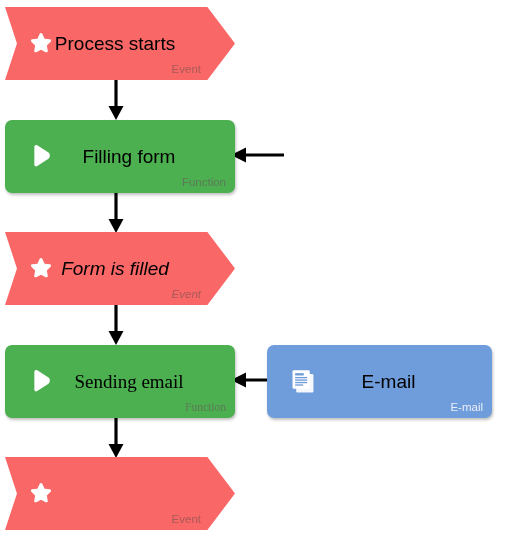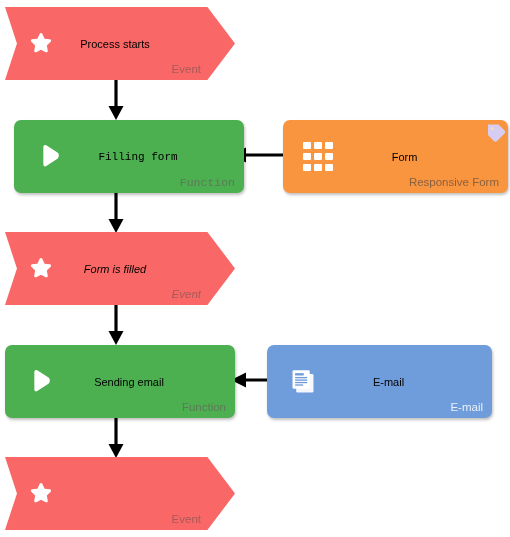--- a/index.html
+++ b/index.html
@@ -48,21 +48,21 @@
   }
   .node-wide { width: 225px; }
 
   
   .title {
     position: absolute;
     left: 0; right: 0;
     top: 50%;
     transform: translateY(-50%);
     text-align: center;
-    font-size: 11px;
+    font-size: 19px;
     color: #000000;
     line-height: 1.1;
     padding-left: 18px;
     box-sizing: border-box;
     pointer-events: none;
   }
   .node-event .title { padding-left: 10px; padding-right: 20px; }
   .subtitle {
     position: absolute;
     bottom: 5px;
@@ -177,66 +177,44 @@
     <div class="shape"></div>
     <span class="icon">
       <svg viewBox="0 0 24 24">
         <path fill="#ffffff" d="M12 2.6c.5 0 .9.3 1.1.7l2 4.1 4.5.6c1 .2 1.4 1.4.7 2.1l-3.3 3.1.8 4.5c.2 1-.9 1.8-1.8 1.3L12 16.9l-4 2.1c-.9.5-2-.3-1.8-1.3l.8-4.5-3.3-3.1c-.7-.7-.3-1.9.7-2.1l4.5-.6 2-4.1c.2-.4.6-.7 1.1-.7z"></path>
       </svg>
     </span>
     <div class="title">Process starts</div>
     <div class="subtitle">Event</div>
   </div>
 
-  <div class="node node-rect node-green" style="left:14px; top:120px;font-family:Liberation Mono, monospace; --fill:#4caf50;">
+  <div class="node node-rect node-green" style="left:5px; top:120px; --fill:#4caf50;">
     <div class="shape"></div>
     <span class="icon">
       <svg viewBox="0 0 24 24">
         <path fill="#ffffff" d="M7 4.6c0-1.4 1.1-2.1 2.2-1.4l8.4 5.5c1.4.9 1.4 3.7 0 4.6l-8.4 5.5c-1.1.7-2.2 0-2.2-1.4V4.6z"></path>
       </svg>
     </span>
     <div class="title">Filling form</div>
     <div class="subtitle">Function</div>
   </div>
 
-  <div class="node node-rect node-wide node-orange" style="left:283px; top:120px; --fill:#f9943f;">
-    <div class="shape"></div>
-    <div class="grid-icon">
-      <i></i>
-        <i></i>
-        <i></i>
-        <i></i>
-        <i></i>
-        <i></i>
-        <i></i>
-        <i></i>
-        <i></i>
-    </div>
-    <span class="tag-badge">
-      <svg viewBox="0 0 26 26">
-        <path fill="#d7cdf0" d="M8.5 1.5h9.2c.6 0 1.2.3 1.6.7l5.2 5.2c.9.9.9 2.3 0 3.2l-7.4 7.4c-.9.9-2.3.9-3.2 0L8.7 12.8c-.4-.4-.7-1-.7-1.6V1.5z"></path>
-        <circle cx="12.2" cy="5.6" r="1.5" fill="#f9dcc0"></circle>
-      </svg>
-    </span>
-    <div class="title">Form</div>
-    <div class="subtitle">Responsive Form</div>
-  </div>
 
   <div class="node node-event node-red" style="left:5px; top:232px;font-style:italic; --fill:#fa6767;">
     <div class="shape"></div>
     <span class="icon">
       <svg viewBox="0 0 24 24">
         <path fill="#ffffff" d="M12 2.6c.5 0 .9.3 1.1.7l2 4.1 4.5.6c1 .2 1.4 1.4.7 2.1l-3.3 3.1.8 4.5c.2 1-.9 1.8-1.8 1.3L12 16.9l-4 2.1c-.9.5-2-.3-1.8-1.3l.8-4.5-3.3-3.1c-.7-.7-.3-1.9.7-2.1l4.5-.6 2-4.1c.2-.4.6-.7 1.1-.7z"></path>
       </svg>
     </span>
     <div class="title">Form is filled</div>
     <div class="subtitle">Event</div>
   </div>
 
-  <div class="node node-rect node-green" style="left:5px; top:345px; --fill:#4caf50;">
+  <div class="node node-rect node-green" style="left:5px; top:345px;font-family:Liberation Serif, serif; --fill:#4caf50;">
     <div class="shape"></div>
     <span class="icon">
       <svg viewBox="0 0 24 24">
         <path fill="#ffffff" d="M7 4.6c0-1.4 1.1-2.1 2.2-1.4l8.4 5.5c1.4.9 1.4 3.7 0 4.6l-8.4 5.5c-1.1.7-2.2 0-2.2-1.4V4.6z"></path>
       </svg>
     </span>
     <div class="title">Sending email</div>
     <div class="subtitle">Function</div>
   </div>
 

